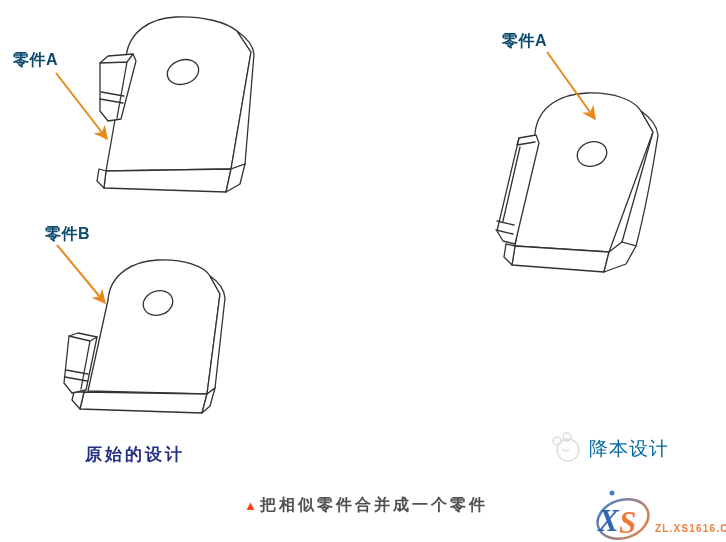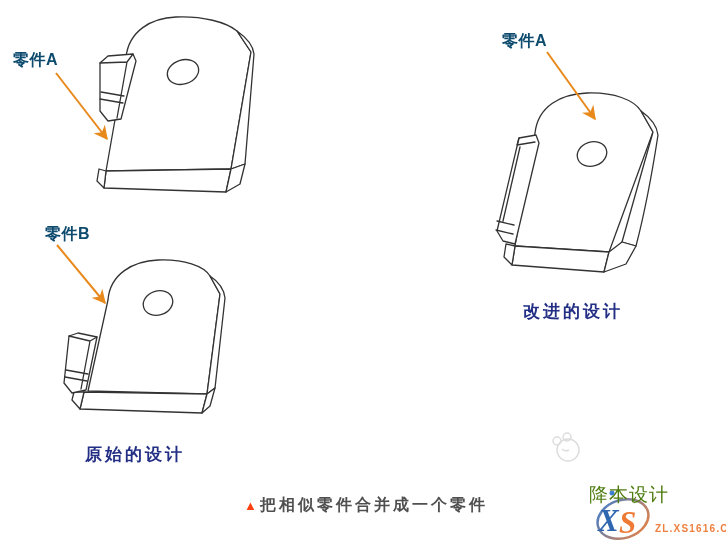--- a/index.html
+++ b/index.html
@@ -25,22 +25,22 @@
     position:absolute; color:#232F85; font-weight:bold; font-size:17px;
     letter-spacing:3px; line-height:1; white-space:nowrap;
   }
   .footer-note {
     position:absolute; left:244px; top:495px; font-size:16px; color:#4F4F4F;
     letter-spacing:3px; line-height:1.2; white-space:nowrap;font-weight:bold;
   }
   .footer-note .tri { color:#FF4010; font-size:13px; letter-spacing:0; margin-right:3px; }
 
   .brand-wm {
-    position:absolute; left:589px; top:438px; font-size:19px; color:#4d7c0f;
-    letter-spacing:1px; line-height:1.2; white-space:nowrap;margin-top:46px;
+    position:absolute; left:589px; top:438px; font-size:19px; color:#0369a1;
+    letter-spacing:1px; line-height:1.2; white-space:nowrap;
   }
   .site-name {
     position:absolute; left:654px; top:494px; font-size:24px; font-weight:bold;
     color:#E63A2C; line-height:1.1; white-space:nowrap;
   }
   .site-url {
     position:absolute; left:655px; top:523px; font-size:10px; font-weight:bold;
     color:#EE8040; letter-spacing:1.2px; line-height:1.1; white-space:nowrap;
   }
   .xs-mono { font-family:"Liberation Serif", serif; font-style:italic; font-weight:bold; }
@@ -116,21 +116,20 @@
   </svg>
 
   <div class="part-label" style="left:13px; top:52px;">零件A</div>
 
   <div class="part-label" style="left:13px; top:226px;margin-left:32px;">零件B</div>
 
   <div class="part-label" style="left:502px; top:33px;">零件A</div>
 
   <div class="design-caption" style="left:85px; top:446px;">原始的设计</div>
 
-  <div class="design-caption" style="left:523px; top:303px;">改进的设计</div>
 
   <div class="footer-note">
     <span class="tri">▲</span><span>把相似零件合并成一个零件</span>
   </div>
 
   <div class="brand-wm">降本设计</div>
 
 
   <div class="site-url">ZL.XS1616.COM</div>
 

